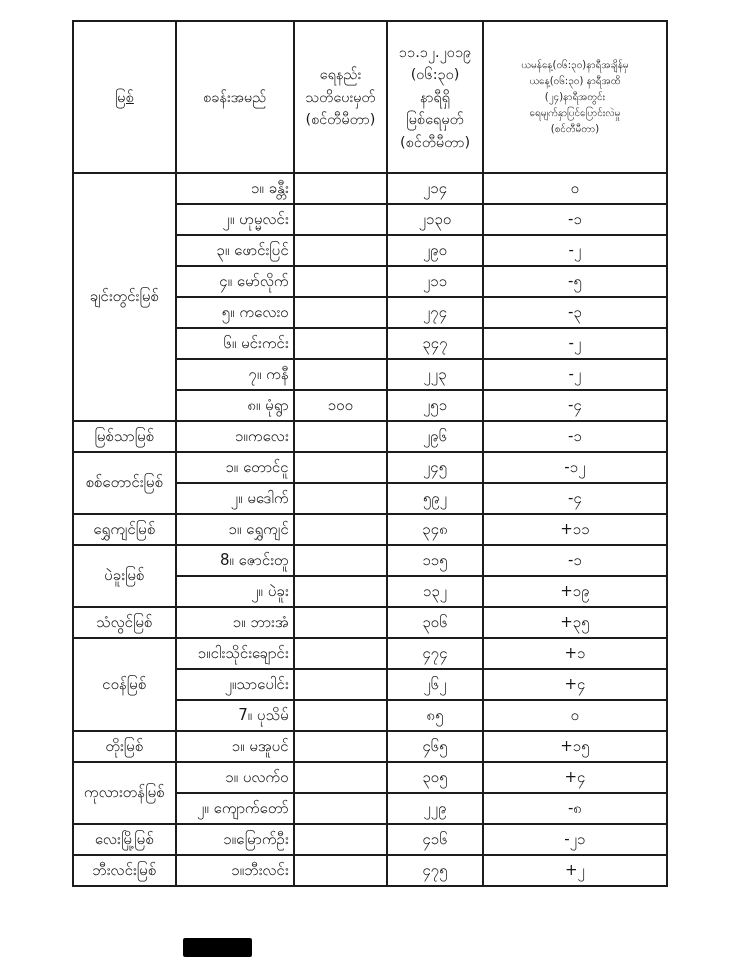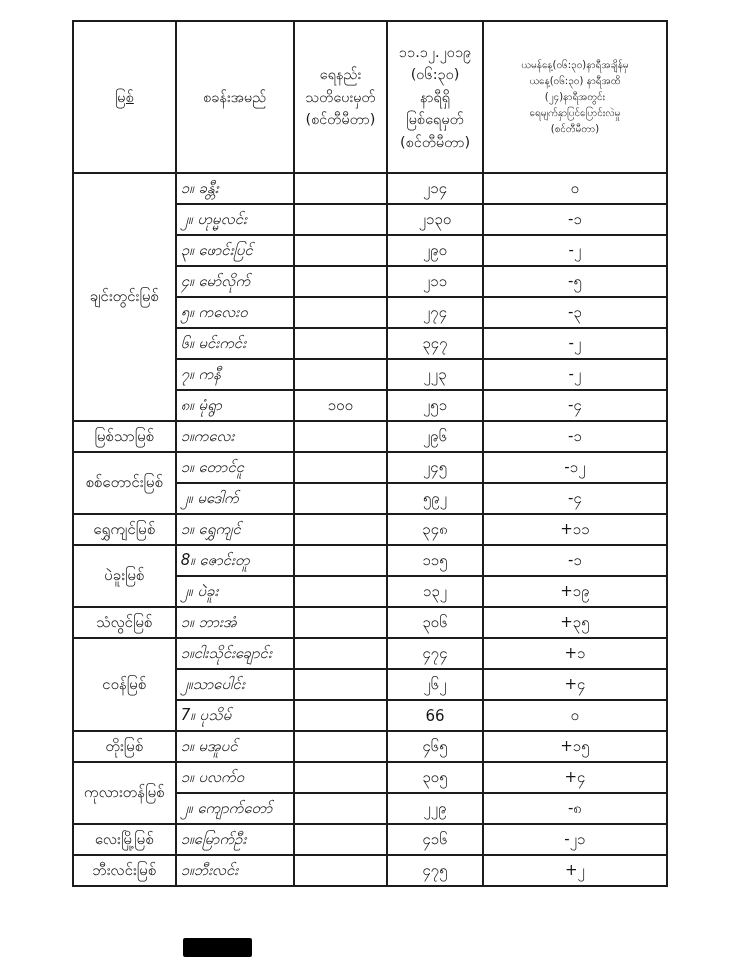--- a/index.html
+++ b/index.html
@@ -51,23 +51,22 @@
     font-size: 15px;
     padding: 1px 4px;
     vertical-align: middle;
   }
   td.river-cell {
     text-align: center;
     padding-left: 5px;
     font-size: 15px;
   }
   td.station-cell {
-    text-align: left;
+    text-align: right;
     padding-left: 9px;
-    font-style: italic;
   }
   td.warning-cell,
   td.level-cell,
   td.change-cell {
     text-align: center;
   }
   .col-river   { width: 101px; text-decoration: underline; }
   .col-station { width: 116px; border-radius: 8px; }
   .col-warning { width: 92px;  }
   .col-level   { width: 94px;  }
@@ -220,21 +219,21 @@
         </tr>
         <tr>
           <td class="station-cell">၂။သာပေါင်း</td>
           <td class="warning-cell"></td>
           <td class="level-cell">၂၆၂</td>
           <td class="change-cell">+၄</td>
         </tr>
         <tr>
           <td class="station-cell">7။ ပုသိမ်</td>
           <td class="warning-cell"></td>
-          <td class="level-cell">66</td>
+          <td class="level-cell">၈၅</td>
           <td class="change-cell">၀</td>
         </tr>
         <tr>
           <td rowspan="1" class="river-cell">တိုးမြစ်</td>
           <td class="station-cell">၁။ မအူပင်</td>
           <td class="warning-cell"></td>
           <td class="level-cell">၄၆၅</td>
           <td class="change-cell">+၁၅</td>
         </tr>
         <tr>

